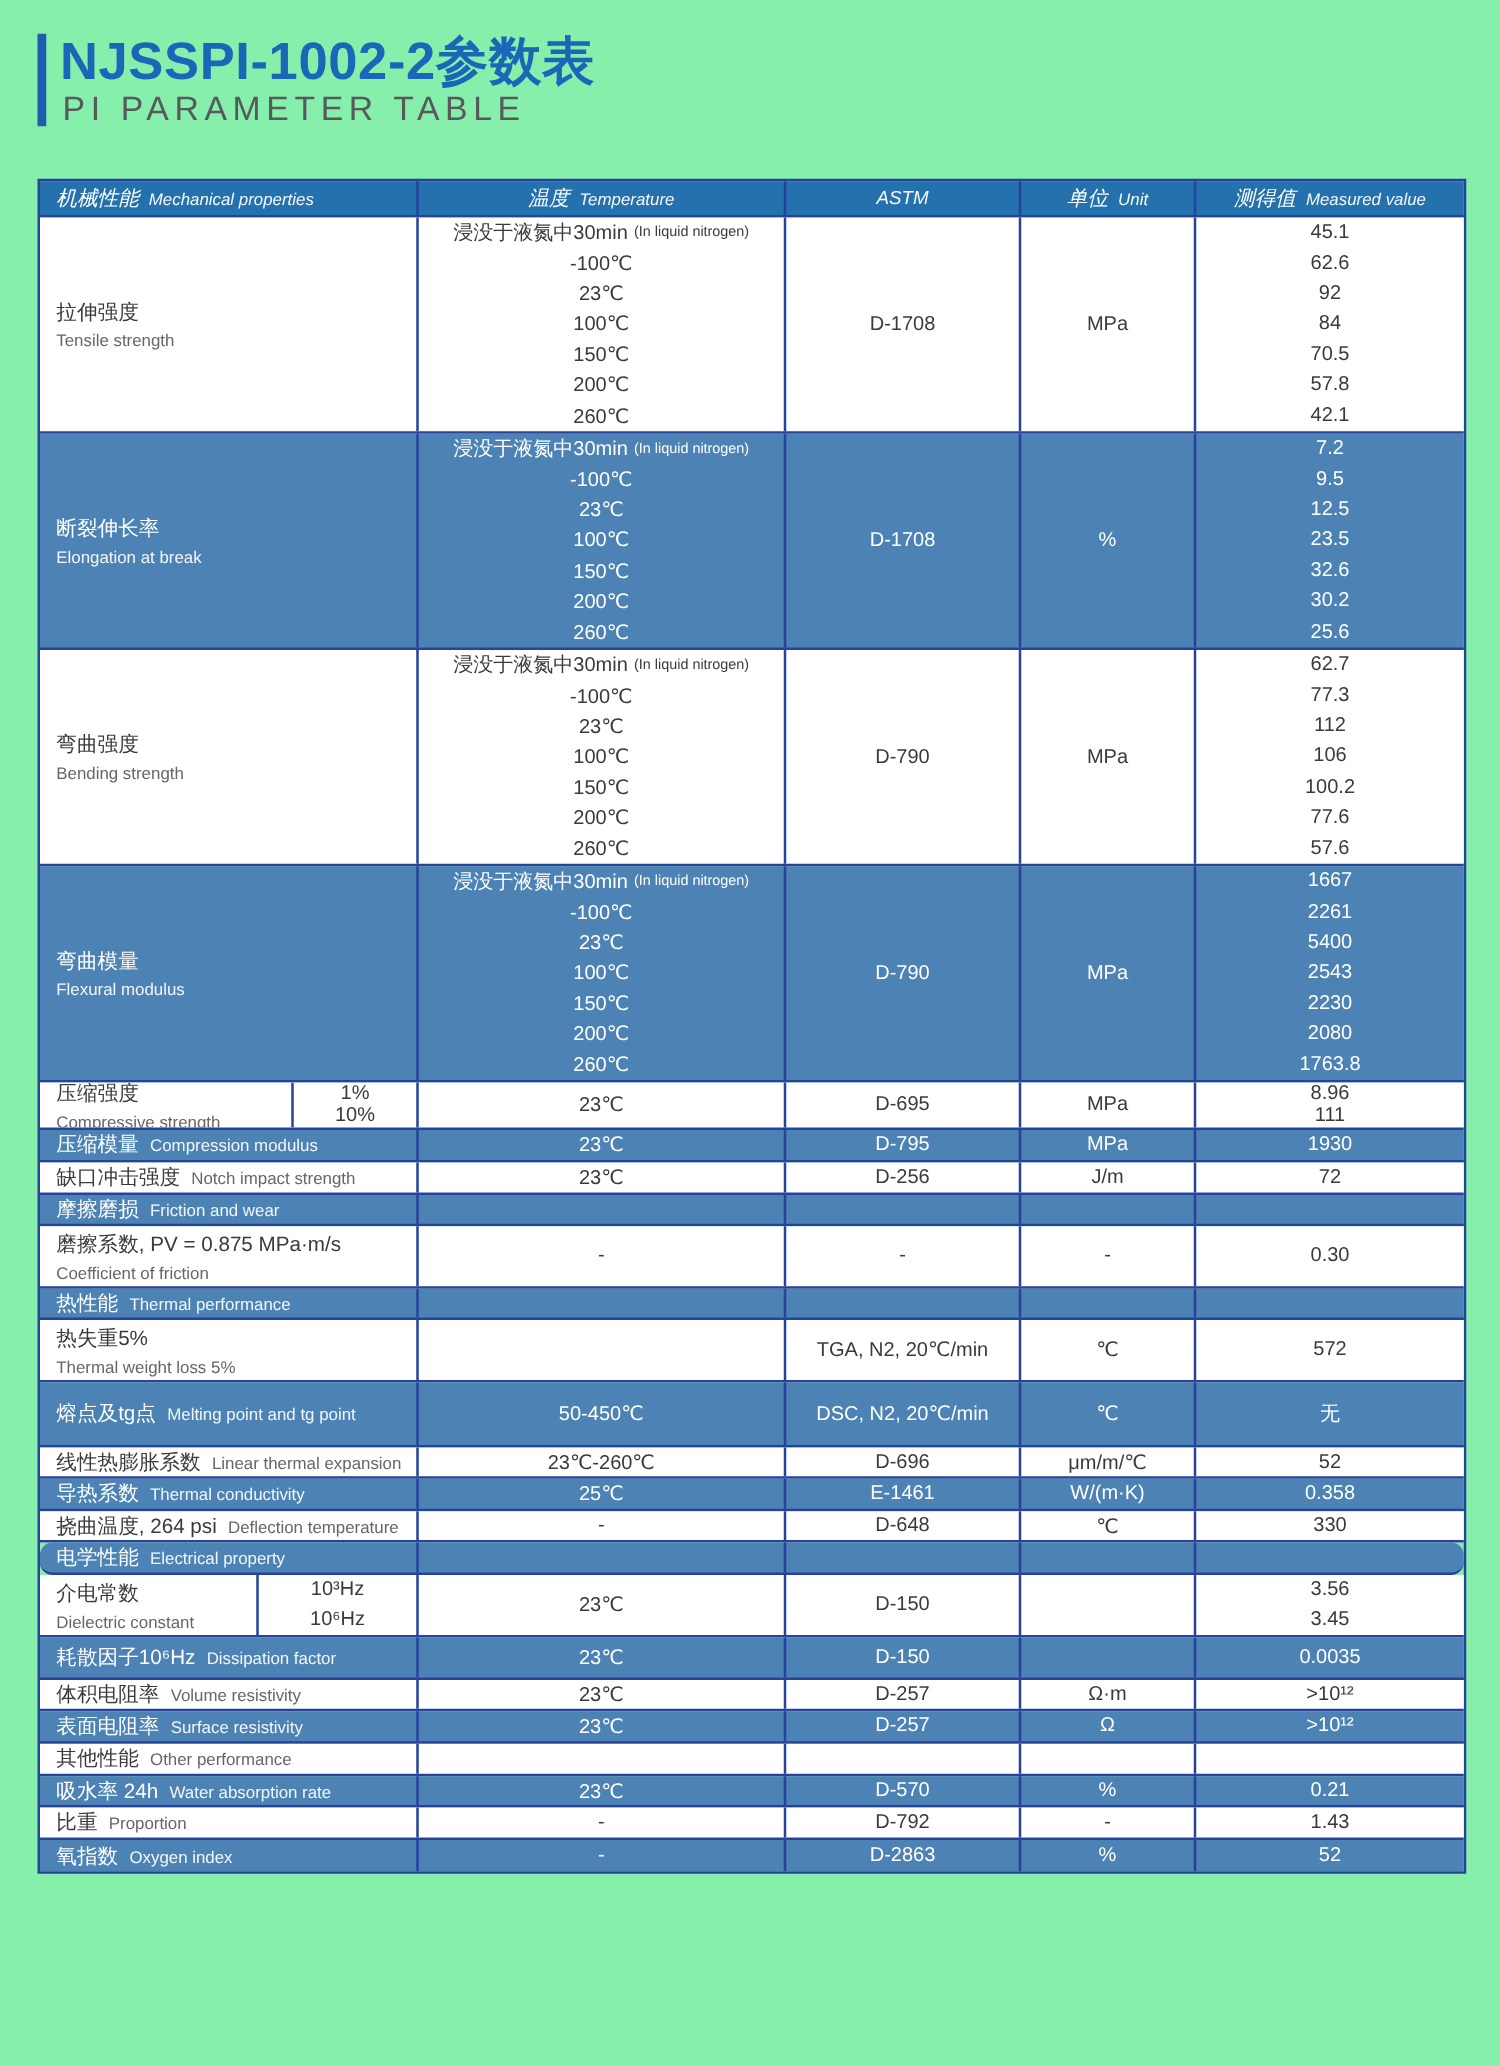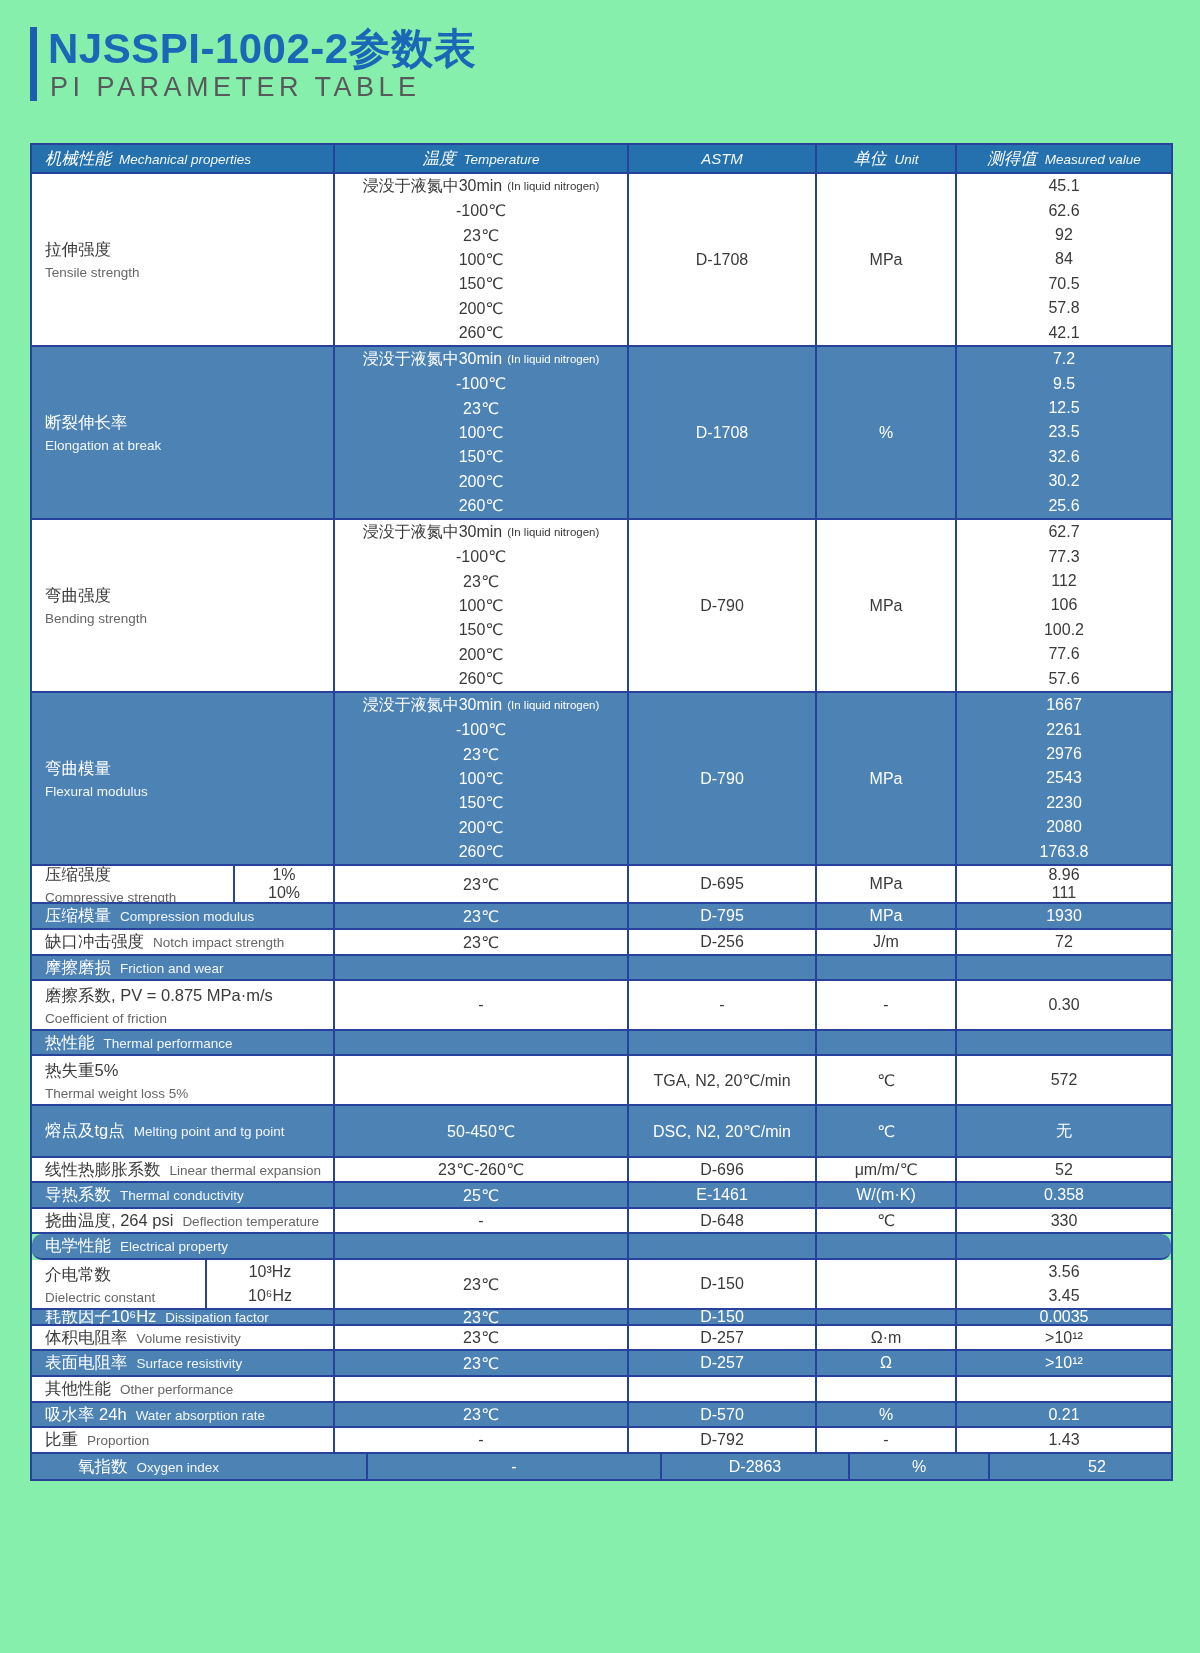--- a/index.html
+++ b/index.html
@@ -8,21 +8,21 @@
 
   
   .title-block { position:absolute; left:30px; top:27px; display:flex; align-items:stretch; }
   .accent-bar { width:7px; background:var(--accent-bar); margin-right:11px; }
   .title-texts h1 { margin:0; font-size:42px; font-weight:bold; color:var(--title-blue); line-height:1.05; letter-spacing:0.5px; }
   .title-texts h2 { margin:3px 0 0 2px; font-size:27px; font-weight:normal; color:var(--subtitle-gray); letter-spacing:4.5px; line-height:1.0; }
 
   
   .ptable { position:absolute; left:30px; top:143px; width:1139px; border:2px solid var(--border-navy); }
   .trow { display:grid; grid-template-columns:303px 294px 188px 140px 214px; border-bottom:2px solid var(--border-navy); box-sizing:border-box; }
-  .trow:last-child { border-bottom:none;padding-left:33px; }
+  .trow:last-child { border-bottom:none; }
   .cell { border-right:2px solid var(--border-navy); box-sizing:border-box; display:flex; flex-direction:column; justify-content:center; overflow:hidden; }
   .cell:last-child { border-right:none; }
   .c1 { align-items:flex-start; padding-left:13px; }
   .c1.split { flex-direction:row; padding-left:0; align-items:stretch; }
   .labpart { box-sizing:border-box; border-right:2px solid var(--border-navy); display:flex; flex-direction:column; justify-content:center; padding-left:13px; }
   .subcol { flex:1; display:flex; flex-direction:column; }
   .c2,.c3,.c4,.c5 { text-align:center; }
   .line { flex:1; display:flex; align-items:center; justify-content:center; gap:5px; font-size:16px; }
   .temp-note { font-size:11.5px; }
 
@@ -269,21 +269,21 @@
           </div>
           <div class="cell c3">
             <div class="line">D-790</div>
           </div>
           <div class="cell c4">
             <div class="line">MPa</div>
           </div>
           <div class="cell c5">
             <div class="line">1667</div>
             <div class="line">2261</div>
-            <div class="line">2976</div>
+            <div class="line">5400</div>
             <div class="line">2543</div>
             <div class="line">2230</div>
             <div class="line">2080</div>
             <div class="line">1763.8</div>
           </div>
         </div>
         <div class="trow white" style="height: 38px;">
           <div class="cell c1 split">
             <div class="labpart" style="width: 203px;">
               <div class="labwrap stacked">
@@ -540,21 +540,21 @@
           </div>
           <div class="cell c3">
             <div class="line">D-150</div>
           </div>
           <div class="cell c4"></div>
           <div class="cell c5">
             <div class="line">3.56</div>
             <div class="line">3.45</div>
           </div>
         </div>
-        <div class="trow blue" style="height: 16px;">
+        <div class="trow blue" style="height: 34px;">
           <div class="cell c1">
             <div class="labwrap inline">
               <div class="zh">耗散因子10⁶Hz</div>
               <div class="en">Dissipation factor</div>
             </div>
           </div>
           <div class="cell c2">
             <div class="line">
               <div class="t">23℃</div>
             </div>

